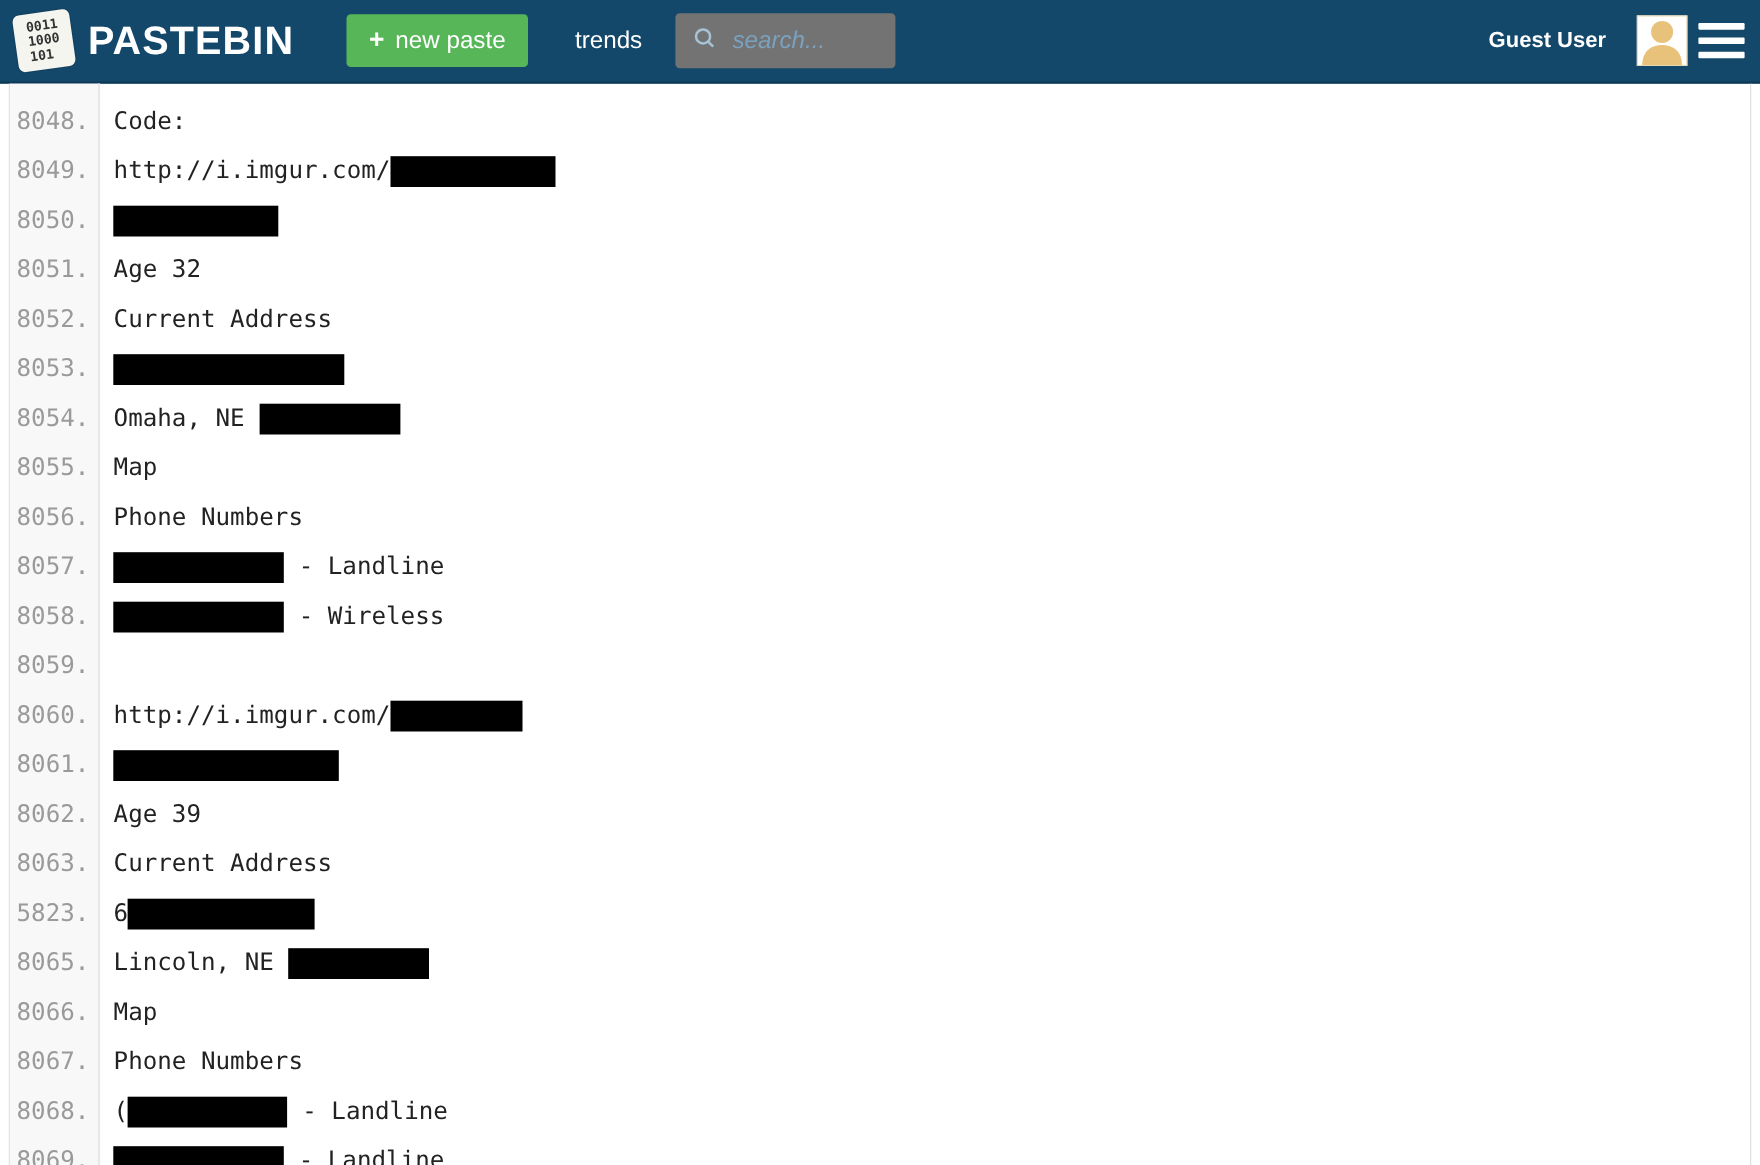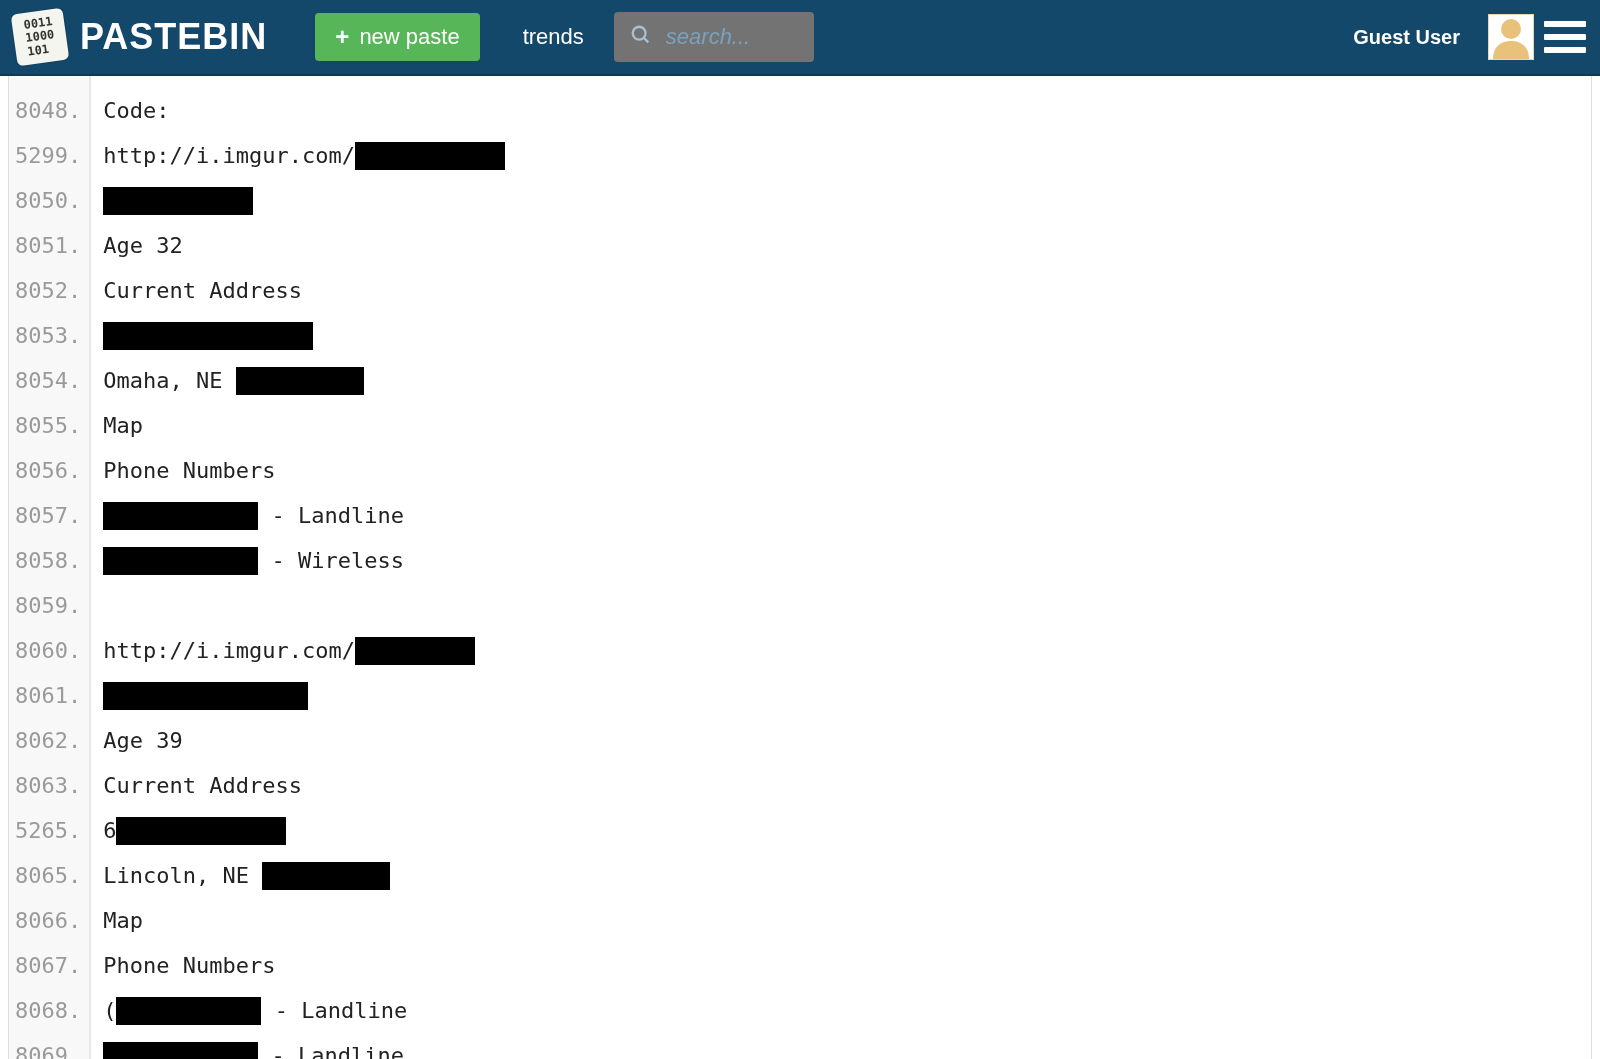--- a/index.html
+++ b/index.html
@@ -184,36 +184,36 @@
         <span></span>
         <span></span>
       </div>
   </div>
 </div>
 
 <div class="paste-container">
   <div class="code-area">
     <div class="gutter" id="gutter">
         <div>8048.</div>
-        <div>5299.</div>
+        <div>8049.</div>
         <div>8050.</div>
         <div>8051.</div>
         <div>8052.</div>
         <div>8053.</div>
         <div>8054.</div>
         <div>8055.</div>
         <div>8056.</div>
         <div>8057.</div>
         <div>8058.</div>
         <div>8059.</div>
         <div>8060.</div>
         <div>8061.</div>
         <div>8062.</div>
         <div>8063.</div>
-        <div>5265.</div>
+        <div>5823.</div>
         <div>8065.</div>
         <div>8066.</div>
         <div>8067.</div>
         <div>8068.</div>
         <div>8069.</div>
       </div>
     <div class="code" id="code">
         <div class="line"><span>Code:</span></div>
         <div class="line"><span>http://i.imgur.com/</span><span class="redact" style="width: 150px;"></span></div>
         <div class="line"><span class="redact" style="width: 150px;"></span></div>

